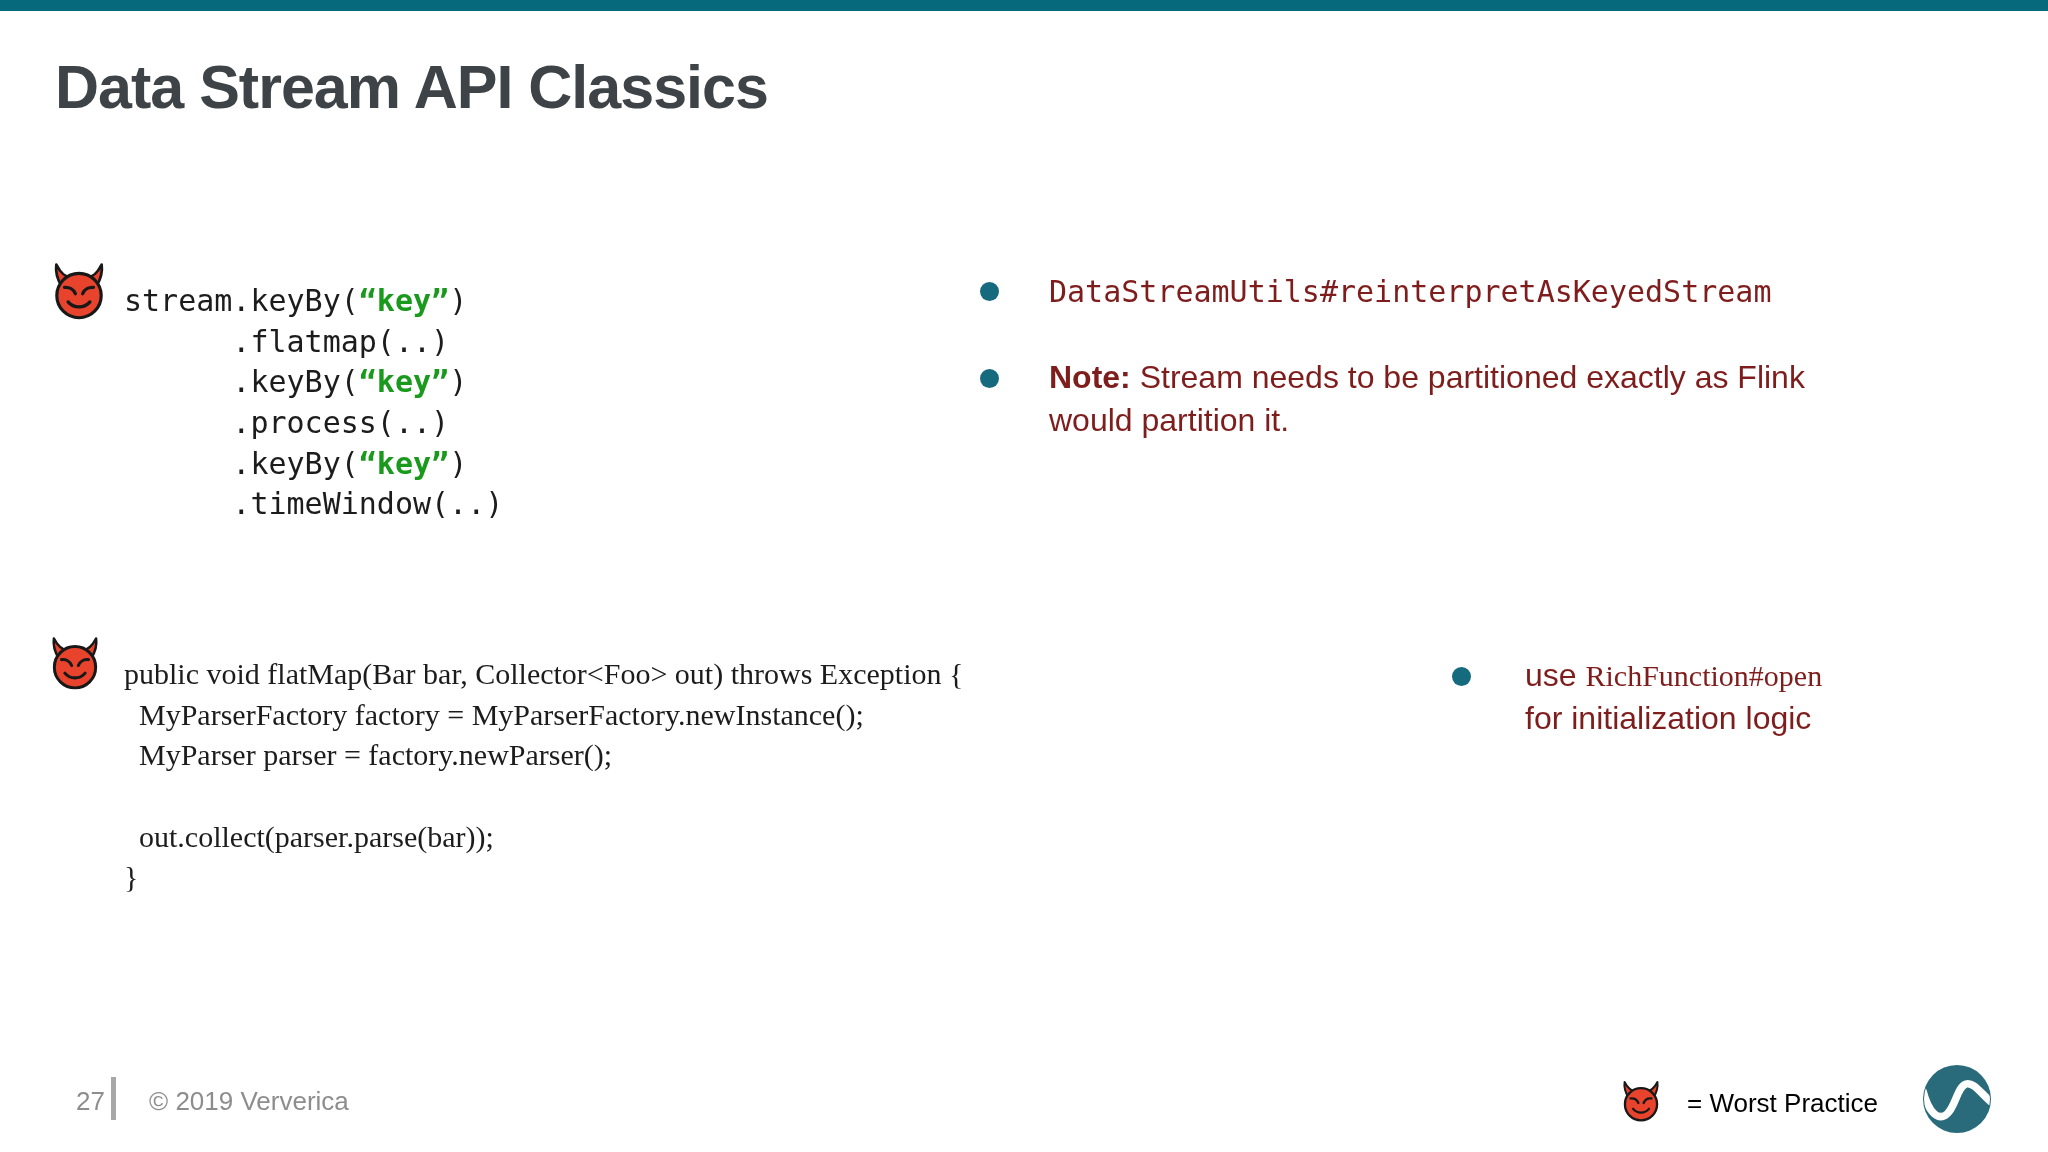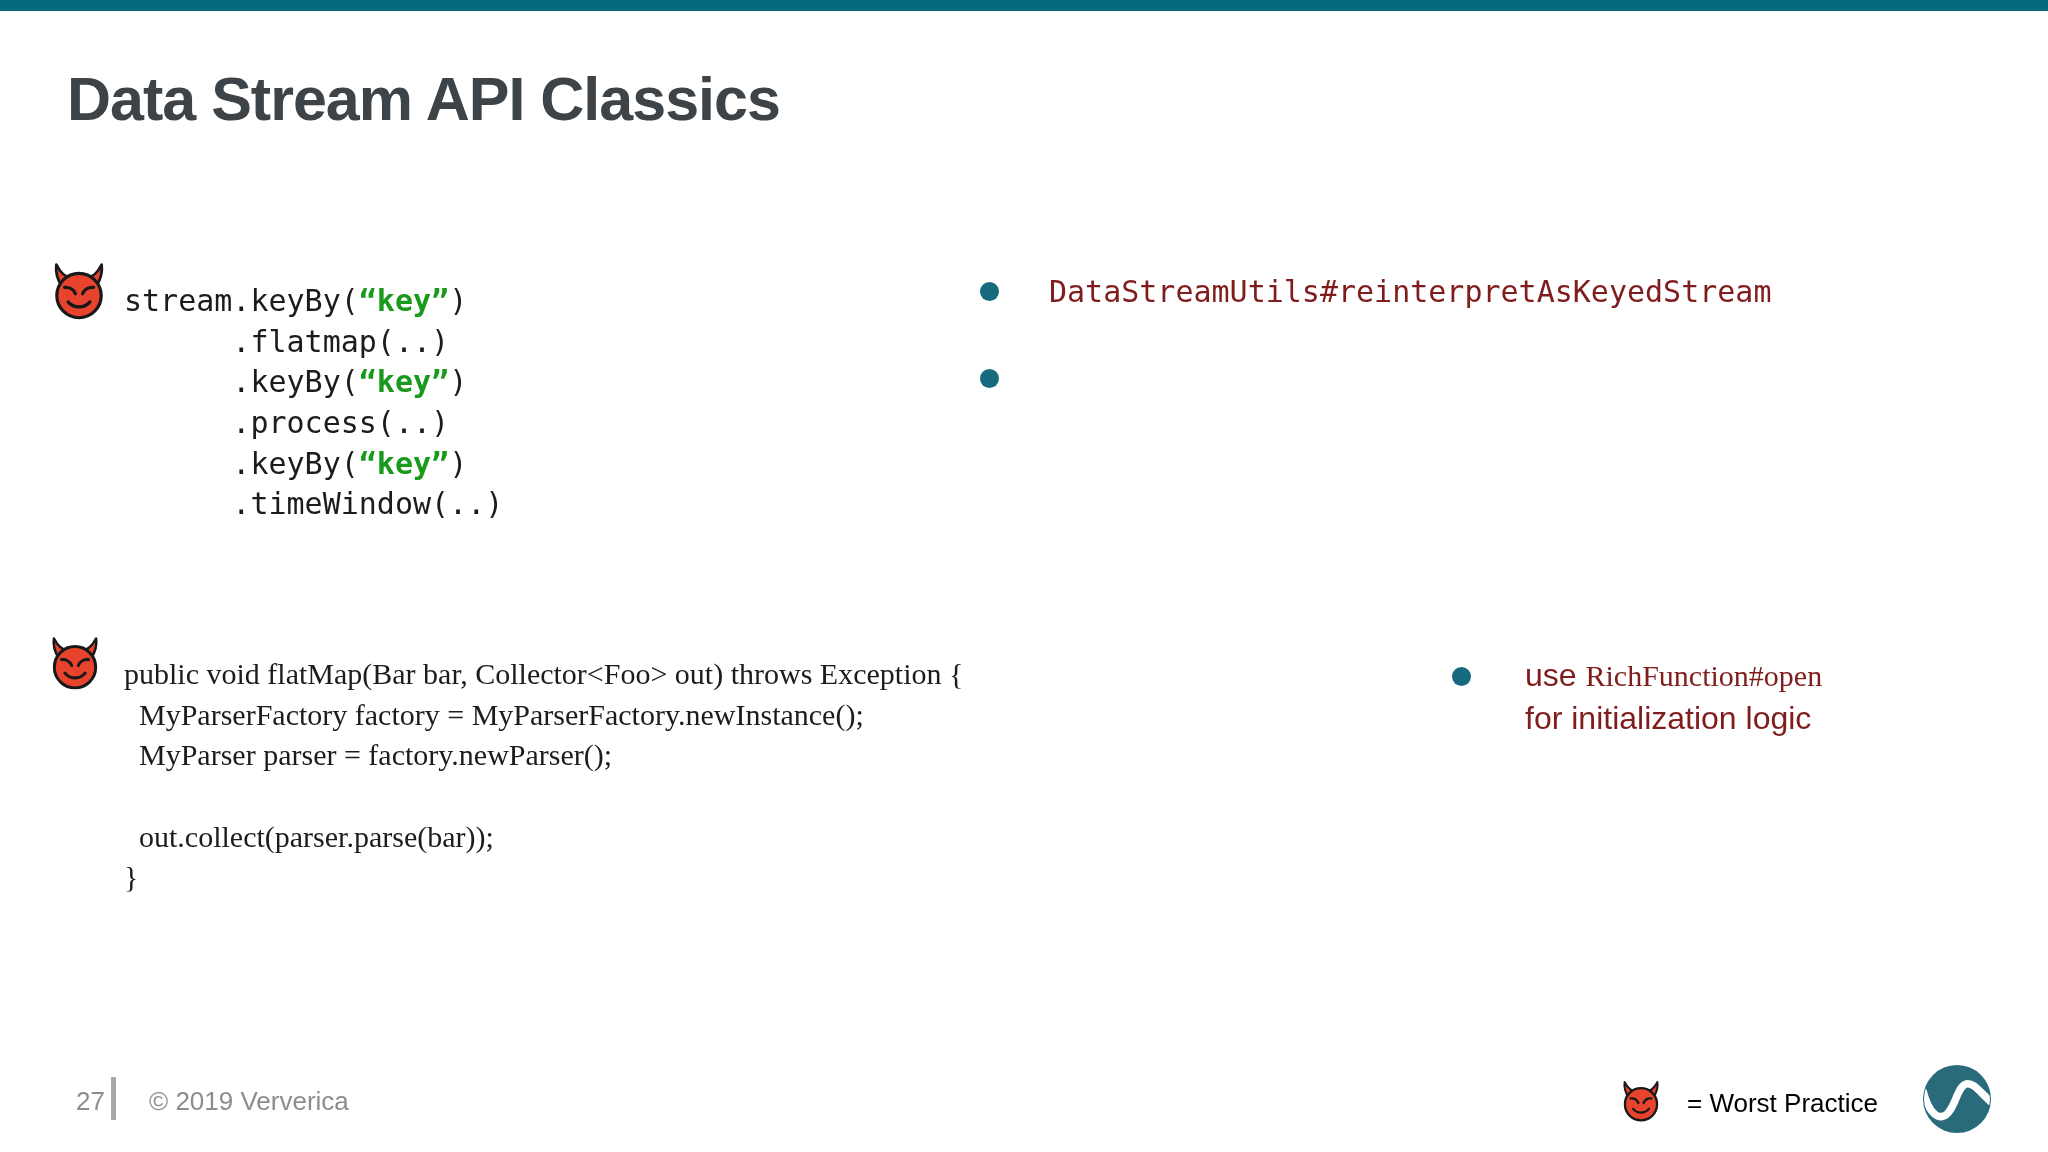--- a/index.html
+++ b/index.html
@@ -2,21 +2,21 @@
 <html><head>
 <meta charset="utf-8">
 <style>
   html,body{margin:0;padding:0;background:#ffffff;}
   .slide{
     position:relative;width:2048px;height:1152px;background:#ffffff;
     font-family:"Liberation Sans",sans-serif;overflow:hidden;color:#1c1c1c;
   }
   .topbar{position:absolute;left:0;top:0;width:2048px;height:11px;background:#076a7c;}
   .title{
-    position:absolute;left:55px;top:52px;margin:12px;
+    position:absolute;left:55px;top:52px;margin:0;
     font-size:61px;font-weight:700;color:#3e4347;letter-spacing:-1px;
   }
   .devil{position:absolute;}
   .devil1{left:50px;top:262px;width:58px;height:58px;}
   .devil2{left:48px;top:636px;width:54px;height:54px;}
   .devil3{left:1620px;top:1080px;width:42px;height:42px;}
   .code{
     position:absolute;
     font-family:"DejaVu Sans Mono","Liberation Mono",monospace;
     font-size:30px;color:#1c1c1c;margin-top:14px;
@@ -85,20 +85,24 @@
     <div class="cl"><span>      .keyBy(</span><span class="green">“key”</span><span>)</span></div>
     <div class="cl"><span>      .process(..)</span><span class="green"></span><span></span></div>
     <div class="cl"><span>      .keyBy(</span><span class="green">“key”</span><span>)</span></div>
     <div class="cl"><span>      .timeWindow(..)</span><span class="green"></span><span></span></div>
   </div>
 
   <span class="bullet-dot dot1"></span>
   <div class="btext b1">DataStreamUtils#reinterpretAsKeyedStream</div>
 
   <span class="bullet-dot dot2"></span>
+  <div class="btext b2">
+    <div><span class="bold">Note:</span><span> Stream needs to be partitioned exactly as Flink</span></div>
+    <div>would partition it.</div>
+  </div>
 
   <svg class="devil devil2">
       <use href="#devil"></use>
     </svg>
   <div class="code code2">
     <div class="cl">public void flatMap(Bar bar, Collector&lt;Foo&gt; out) throws Exception {</div>
     <div class="cl">  MyParserFactory factory = MyParserFactory.newInstance();</div>
     <div class="cl">  MyParser parser = factory.newParser();</div>
     <div class="cl"></div>
     <div class="cl">  out.collect(parser.parse(bar));</div>

